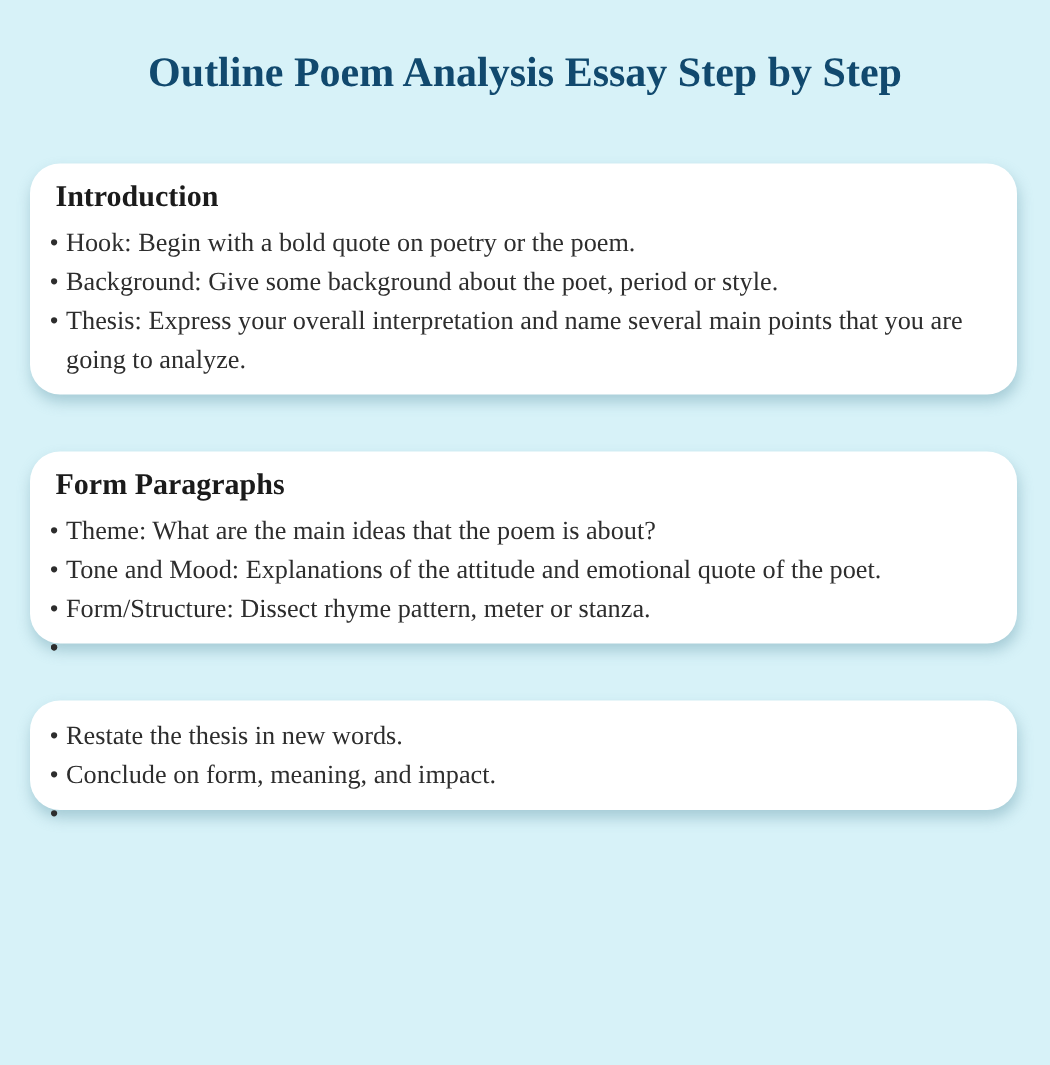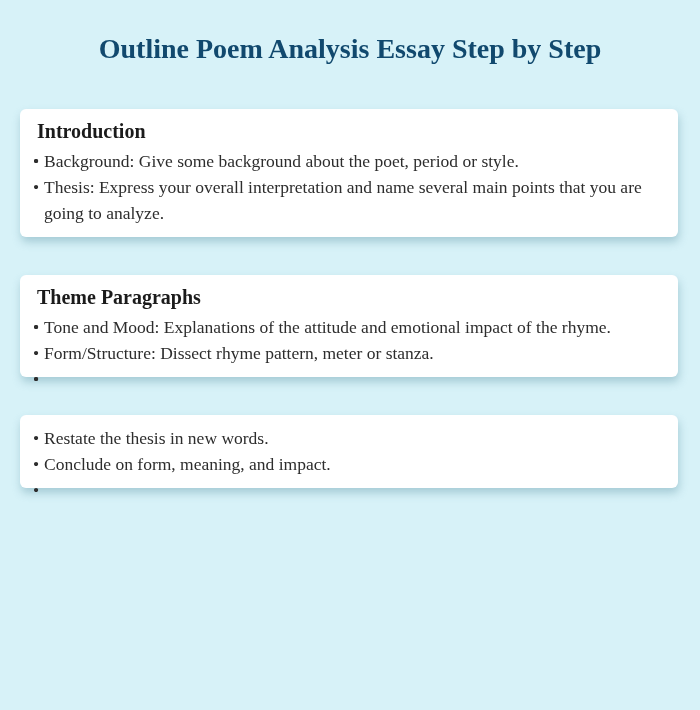--- a/index.html
+++ b/index.html
@@ -26,21 +26,21 @@
     font-size: 28px;
     line-height: 34px;
     font-weight: 700;
     color: var(--title-color);
   }
   .cards {
     margin-top: 43px;
   }
   .card {
     background: var(--card-bg);
-    border-radius: 6px;
+    border-radius: 20px;
     margin: 0 22px 38px 20px;
     padding: 10px 26px 11px 17px;
     box-shadow: 1px 5px 9px var(--shadow-color);
   }
   .card-heading {
     margin: 0 0 5px 0;
     font-size: 20px;
     line-height: 24px;
     font-weight: 700;
     color: var(--heading-color);
@@ -68,44 +68,46 @@
 <body>
 
 <div class="page">
   <h1 class="page-title">Outline Poem Analysis Essay Step by Step</h1>
   <main class="cards">
   <section class="card">
     <h2 class="card-heading">Introduction</h2>
     <ul class="bullets">
   <li class="bullet">
     <span class="dot">•</span>
+    <span class="bullet-text">Hook: Begin with a bold quote on poetry or the poem.</span>
   </li>
 
   <li class="bullet">
     <span class="dot">•</span>
     <span class="bullet-text">Background: Give some background about the poet, period or style.</span>
   </li>
 
   <li class="bullet">
     <span class="dot">•</span>
     <span class="bullet-text">Thesis: Express your overall interpretation and name several main points that you are going to analyze.</span>
   </li>
 </ul>
   </section>
 
   <section class="card">
-    <h2 class="card-heading">Theme Paragraphs</h2>
+    <h2 class="card-heading">Form Paragraphs</h2>
     <ul class="bullets">
   <li class="bullet">
     <span class="dot">•</span>
+    <span class="bullet-text">Theme: What are the main ideas that the poem is about?</span>
   </li>
 
   <li class="bullet">
     <span class="dot">•</span>
-    <span class="bullet-text">Tone and Mood: Explanations of the attitude and emotional impact of the rhyme.</span>
+    <span class="bullet-text">Tone and Mood: Explanations of the attitude and emotional quote of the poet.</span>
   </li>
 
   <li class="bullet">
     <span class="dot">•</span>
     <span class="bullet-text">Form/Structure: Dissect rhyme pattern, meter or stanza.</span>
   </li>
 
   <li class="bullet">
     <span class="dot">•</span>
   </li>

